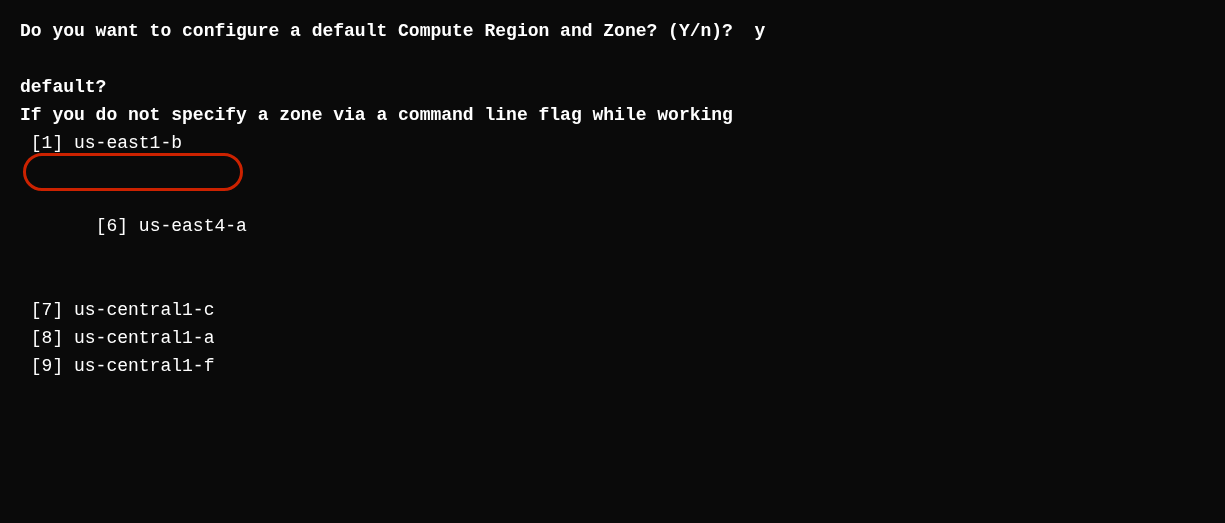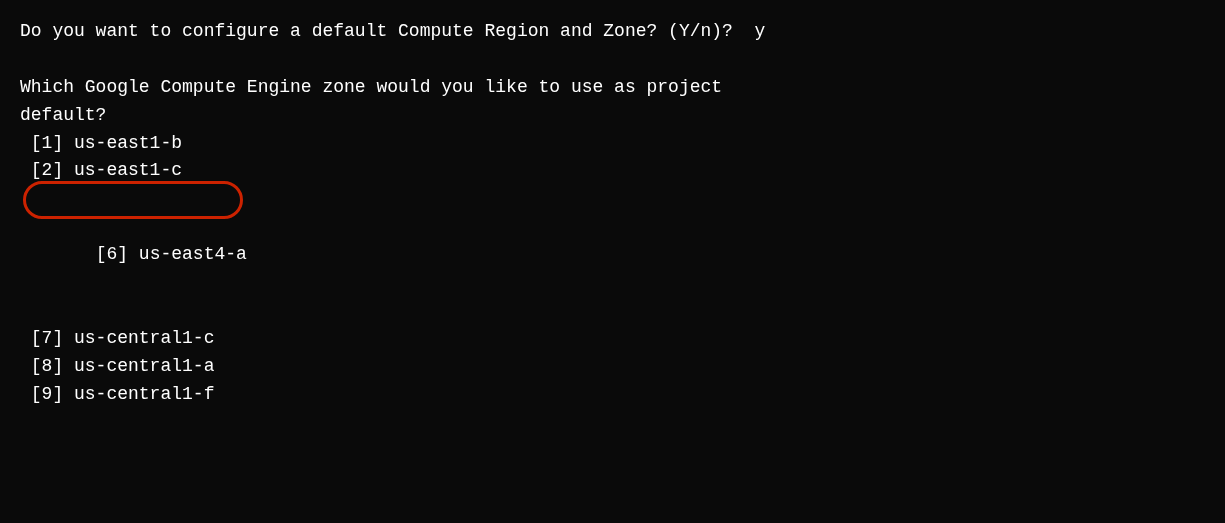--- a/index.html
+++ b/index.html
@@ -24,21 +24,21 @@
       width: 100%;
       height: 100%;
     }
 
     .line {
       white-space: pre;
       display: block;
     }
 
     .line-bold {
-      font-weight: normal;
+      font-weight: bold;
     }
 
     .highlighted-item {
       position: relative;
       display: inline-block;
       font-family: Liberation Mono, monospace;
     }
 
     .highlight-circle {
       position: absolute;
@@ -50,24 +50,23 @@
       border-radius: 22px;
       pointer-events: none;
     }
   </style>
 </head>
 <body>
 
 <div class="terminal-content">
   <span class="line line-bold">Do you want to configure a default Compute Region and Zone? (Y/n)?  y</span>
   <span class="line">&nbsp;</span>
-  <span class="line line-bold">Which Google Compute Engine zone would you like to use as project</span>
   <span class="line line-bold">default?</span>
+  <span class="line line-bold">If you do not specify a zone via a command line flag while working</span>
   <span class="line"> [1] us-east1-b</span>
-  <span class="line"> [2] us-east1-c</span>
   <span class="line"> <span class="highlighted-item">
       <span class="highlight-circle"></span>
       <span>[6] us-east4-a</span>
     </span>
   </span>
   <span class="line"> [7] us-central1-c</span>
   <span class="line"> [8] us-central1-a</span>
   <span class="line"> [9] us-central1-f</span>
 </div>
 

